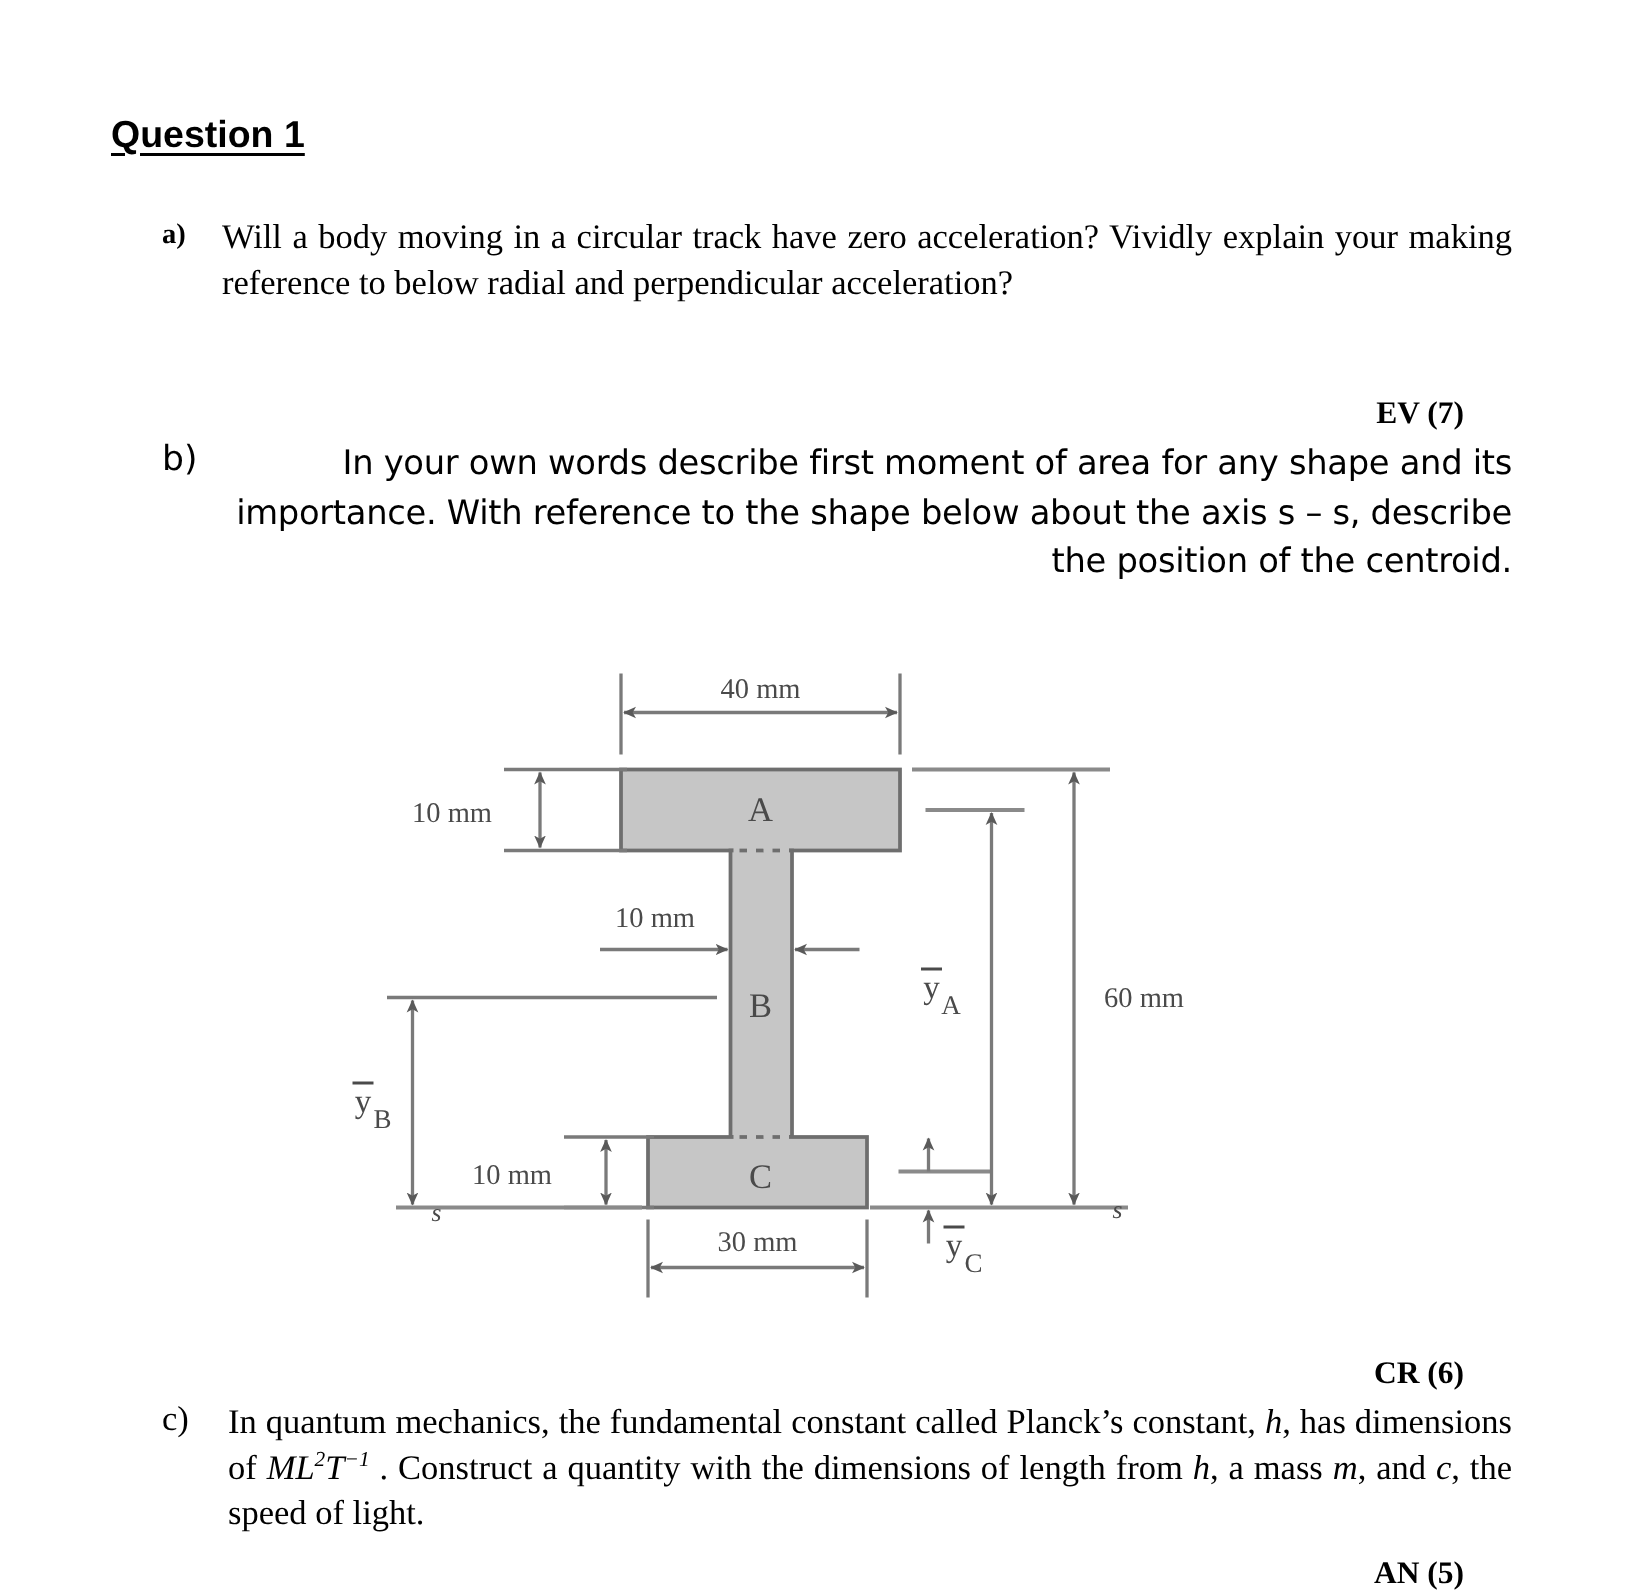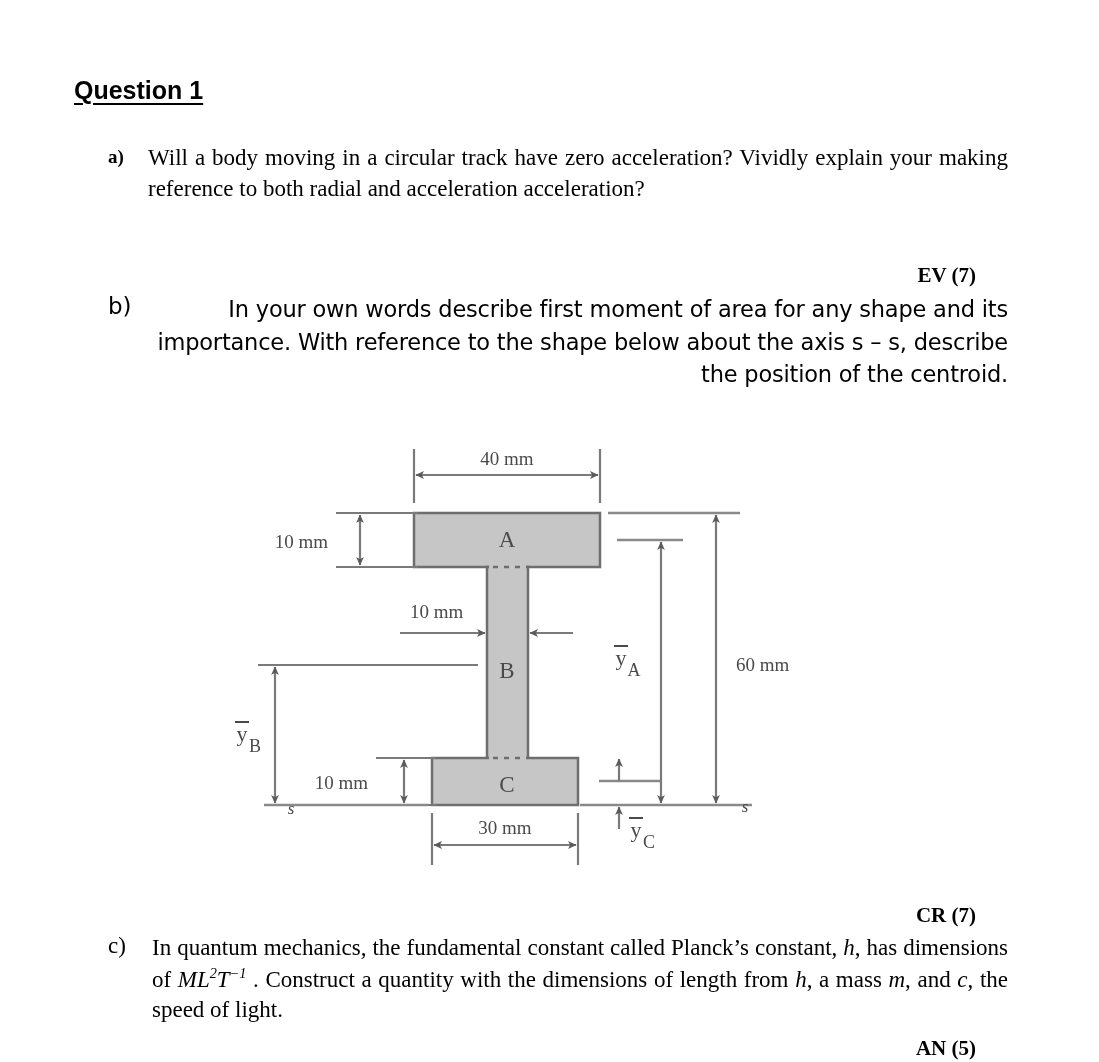--- a/index.html
+++ b/index.html
@@ -128,29 +128,29 @@
 </style>
 </head>
 <body>
 
 <div class="page">
 
   <div class="q-title">Question 1</div>
 
   <div class="qblock" id="part-a">
     <div class="qlabel">a)</div>
-    <div class="qtext">Will a body moving in a circular track have zero acceleration? Vividly explain your making reference to both radial and acceleration acceleration?</div>
+    <div class="qtext">Will a body moving in a circular track have zero acceleration? Vividly explain your making reference to below radial and perpendicular acceleration?</div>
   </div>
   <div class="marks" id="marks-a">EV (7)</div>
 
   <div class="qblock" id="part-b">
     <div class="qlabel">b)</div>
     <div class="qtext">In your own words describe first moment of area for any shape and its importance. With reference to the shape below about the axis s – s, describe the position of the centroid.</div>
   </div>
-  <div class="marks" id="marks-b">CR (7)</div>
+  <div class="marks" id="marks-b">CR (6)</div>
 
   <div id="diagram">
     <svg width="580" height="445" viewBox="0 0 580 445" xmlns="http://www.w3.org/2000/svg">
       <defs>
         <marker id="arrHead" markerWidth="9" markerHeight="9" refX="8" refY="4.5" orient="auto" markerUnits="userSpaceOnUse">
           <path d="M0,0.6 L8.6,4.5 L0,8.4 L2.2,4.5 Z" fill="#5a5a5a"></path>
         </marker>
         <marker id="arrTail" markerWidth="9" markerHeight="9" refX="1" refY="4.5" orient="auto" markerUnits="userSpaceOnUse">
           <path d="M9,0.6 L0.4,4.5 L9,8.4 L6.8,4.5 Z" fill="#5a5a5a"></path>
         </marker>

